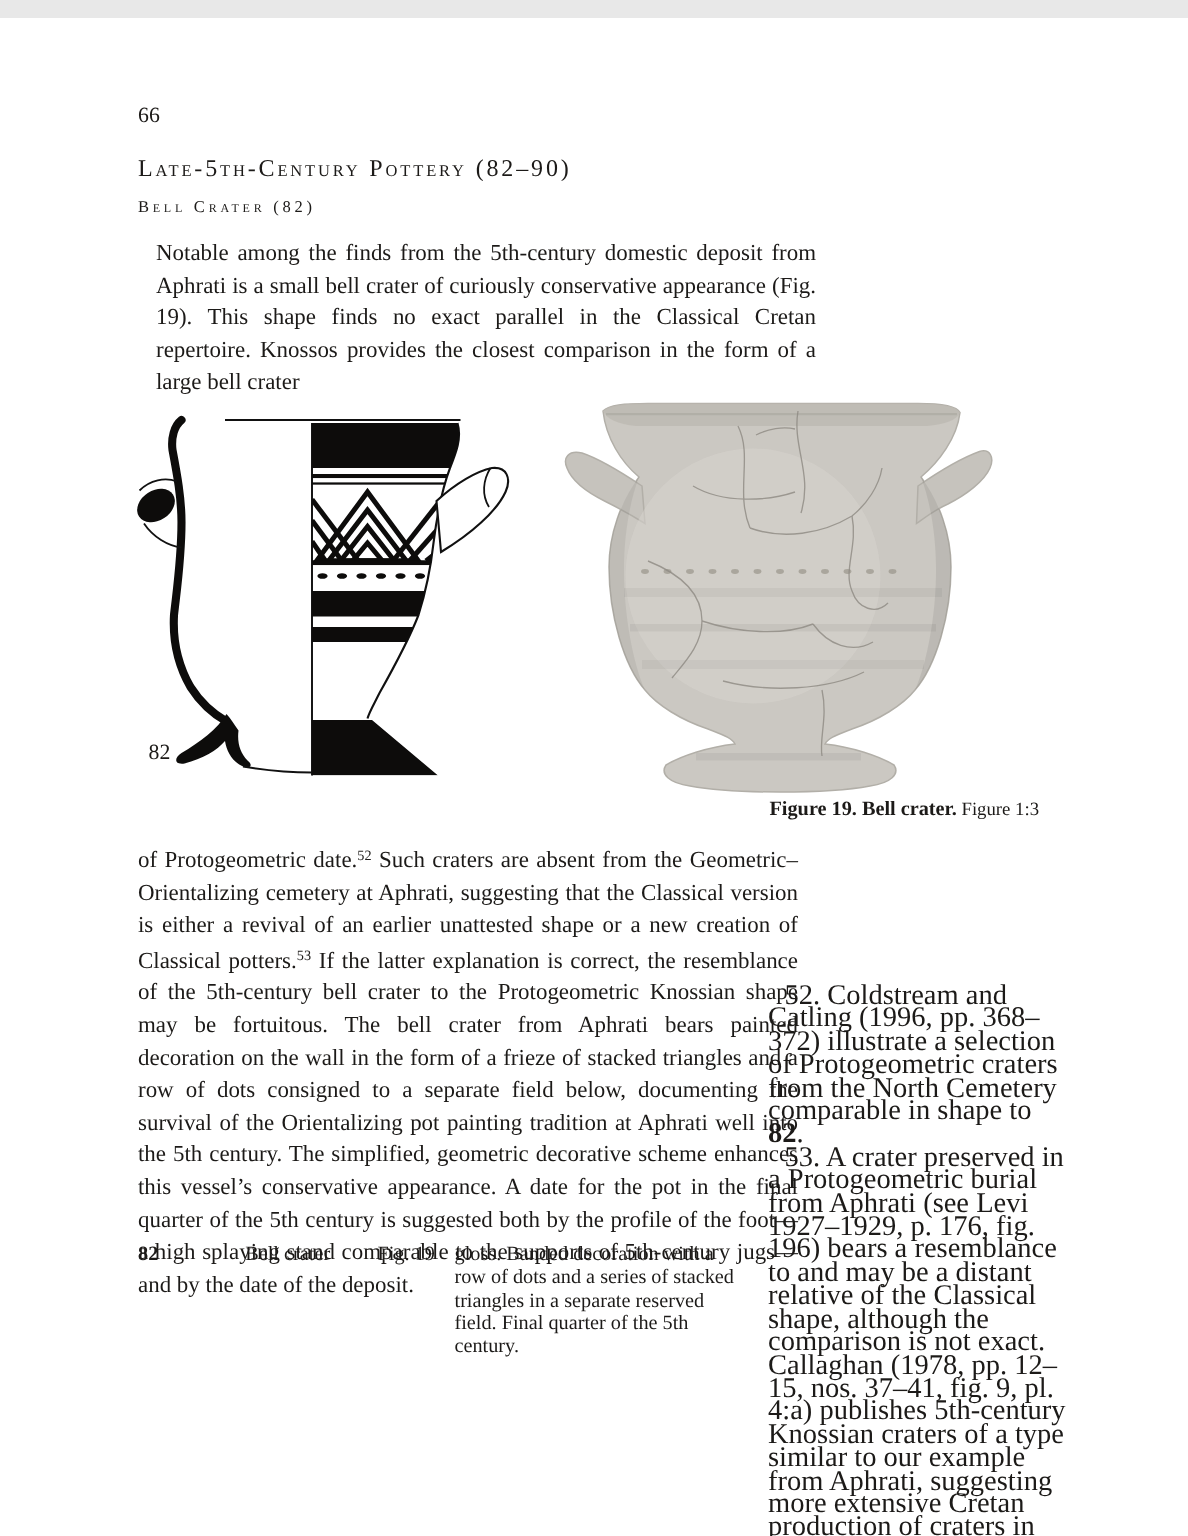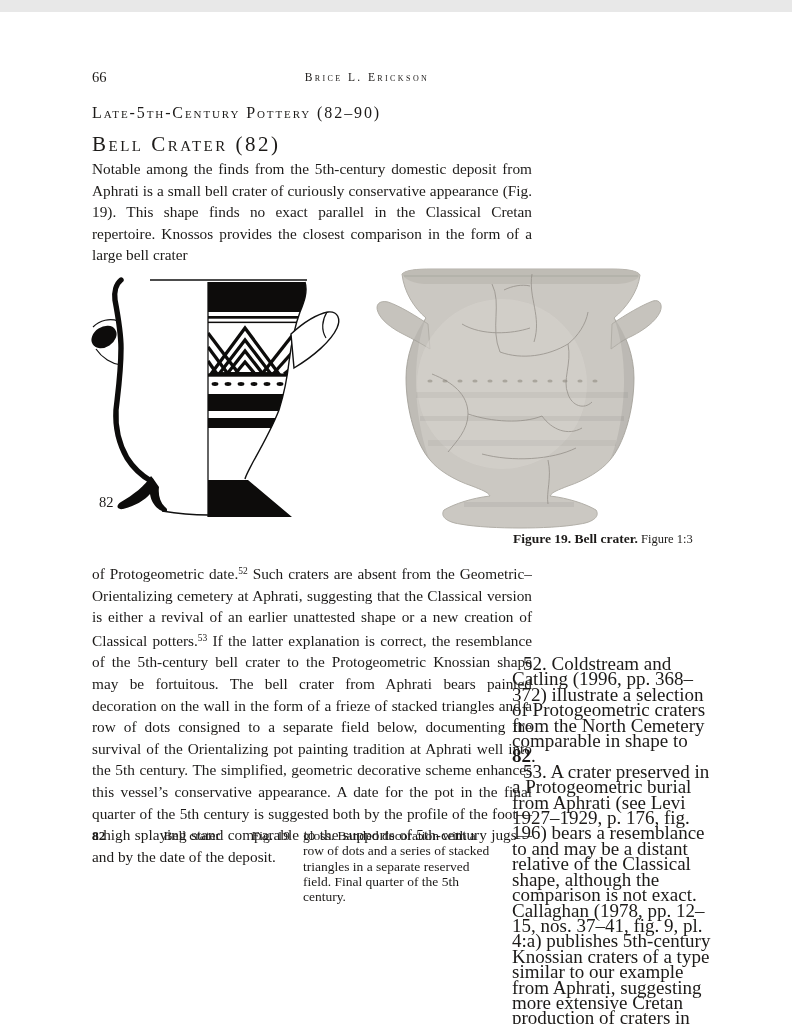--- a/index.html
+++ b/index.html
@@ -9,24 +9,24 @@
     font-family:"Liberation Serif","DejaVu Serif",serif;
     color:#1c1a18;
     -webkit-font-smoothing:antialiased;
   }
   .abs{position:absolute;}
   .pageno{left:92px;top:57px;font-size:14.5px;}
   .runhead{left:92px;top:59px;width:550px;text-align:center;
     font-size:11.5px;font-variant:small-caps;letter-spacing:2.4px;}
   .h-section{left:92px;top:92px;font-size:16px;font-variant:small-caps;
     letter-spacing:1.9px;}
-  .h-sub{left:92px;top:120px;font-size:21px;font-variant:small-caps;
+  .h-sub{left:92px;top:120px;font-size:11px;font-variant:small-caps;
     letter-spacing:2.5px;text-align:center;}
   .bodytext{font-size:15.3px;line-height:21.6px;text-align:justify;}
-  .para1{left:92px;top:146px;width:440px;}
+  .para1{left:104px;top:146px;width:440px;}
   .para2{left:92px;top:549px;width:440px;}
   .sup{font-size:9.5px;vertical-align:5px;letter-spacing:0;}
   .fig-label{left:99px;top:482px;font-size:14.5px;}
   .caption{left:513px;top:519px;width:195px;font-size:12.5px;line-height:16px;}
   .caption .cap-b{font-weight:bold;font-size:13.5px;}
   .sidenotes{left:512px;top:644px;width:201px;font-size:19px;line-height:15.4px;}
   .sidenotes p{margin:0;text-indent:11px;}
   .b{font-weight:bold;}
   .cat-col1{left:92px;top:816px;width:198px;font-size:13.5px;line-height:15.3px;}
   .cat-head{display:flex;justify-content:space-between;}
@@ -36,21 +36,20 @@
   .cat-col2 p{margin:0;}
   .bottom-artifact{left:70px;top:1014px;width:652px;height:2px;background:#f0efec;}
   svg{display:block;}
 </style>
 </head>
 <body>
 
 <div class="page">
 
   <div class="abs pageno">66</div>
-  <div class="abs runhead">Brice L. Erickson</div>
 
   <div class="abs h-section">Late-5th-Century Pottery (82–90)</div>
   <div class="abs h-sub">Bell Crater (82)</div>
 
   <div class="abs bodytext para1">Notable among the finds from the 5th-century domestic deposit from Aphrati is a small bell crater of curiously conservative appearance (Fig. 19). This shape finds no exact parallel in the Classical Cretan repertoire. Knossos provides the closest comparison in the form of a large bell crater</div>
 
   <svg class="abs" style="left:88px;top:258px;" width="256" height="255" viewBox="0 0 256 255" aria-hidden="true">
     <defs>
       <clipPath id="extclip">
         <path d="M120,12 L217,12 C220,22 216,32 212,42 C206,58 203,76 201,92

